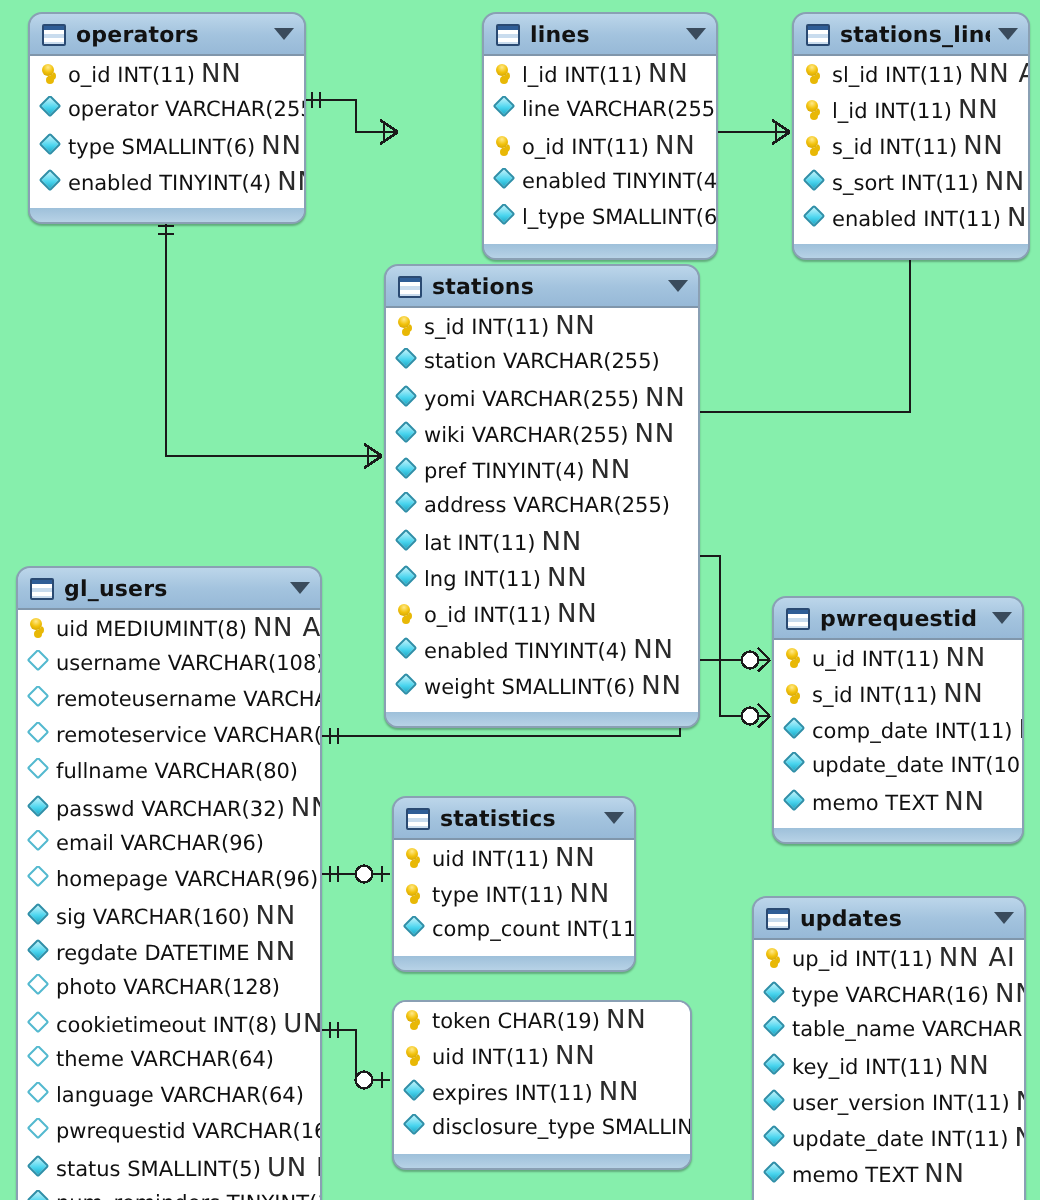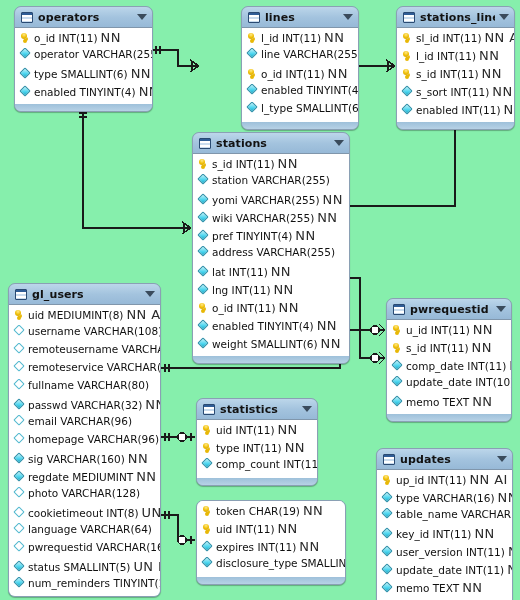--- a/index.html
+++ b/index.html
@@ -459,40 +459,46 @@
             <span class="col-ico">
               <span class="ico-dia-filled" style="display: block;"></span>
             </span>
             <span class="col-name">sig VARCHAR(160)</span>
             <span class="col-flags">NN</span>
           </div>
           <div class="col-row">
             <span class="col-ico">
               <span class="ico-dia-filled" style="display: block;"></span>
             </span>
-            <span class="col-name">regdate MEDIUMINT</span>
+            <span class="col-name">regdate DATETIME</span>
             <span class="col-flags">NN</span>
           </div>
           <div class="col-row">
             <span class="col-ico">
               <span class="ico-dia-empty" style="display: block;"></span>
             </span>
             <span class="col-name">photo VARCHAR(128)</span>
           </div>
           <div class="col-row">
             <span class="col-ico">
               <span class="ico-dia-empty" style="display: block;"></span>
             </span>
             <span class="col-name">cookietimeout INT(8)</span>
             <span class="col-flags">UN</span>
           </div>
           <div class="col-row">
             <span class="col-ico">
               <span class="ico-dia-empty" style="display: block;"></span>
             </span>
+            <span class="col-name">theme VARCHAR(64)</span>
+          </div>
+          <div class="col-row">
+            <span class="col-ico">
+              <span class="ico-dia-empty" style="display: block;"></span>
+            </span>
             <span class="col-name">language VARCHAR(64)</span>
           </div>
           <div class="col-row">
             <span class="col-ico">
               <span class="ico-dia-empty" style="display: block;"></span>
             </span>
             <span class="col-name">pwrequestid VARCHAR(16)</span>
           </div>
           <div class="col-row">
             <span class="col-ico">

